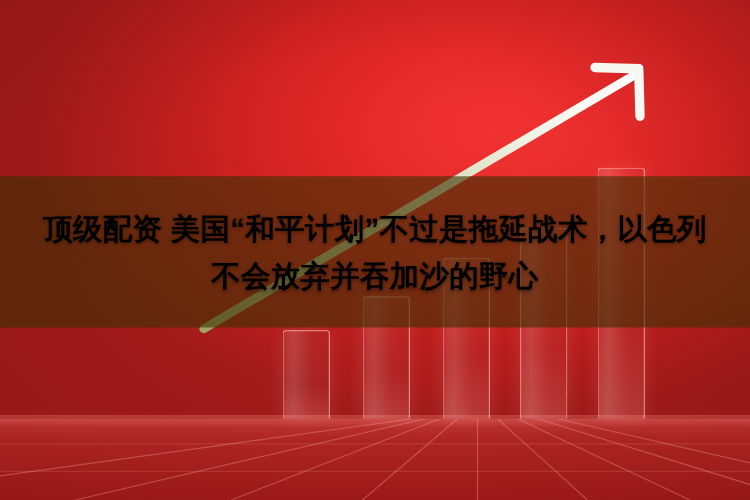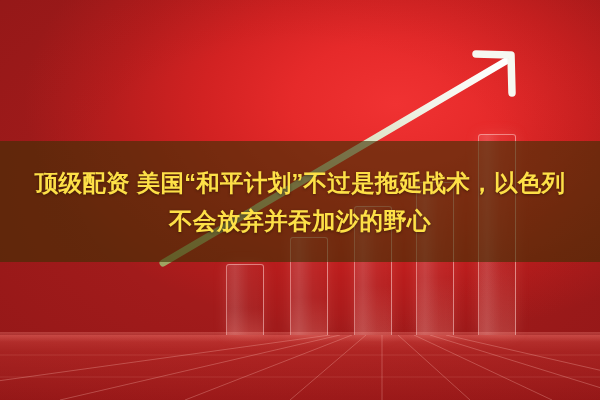--- a/index.html
+++ b/index.html
@@ -102,21 +102,21 @@
     top: 141px;
     height: 121px;
     background: rgba(62,48,4,0.62);
     display: flex;
     align-items: center;
     justify-content: center;
   }
   .title-text {
     width: 540px;
     text-align: center;
-    color: #fde047;
+    color: #000000;
     font-size: 23.5px;
     line-height: 38px;
     font-weight: bold;
     letter-spacing: 0.3px;
     text-shadow: 0 1px 3px rgba(0,0,0,0.40);
     white-space: pre-line;
   }
 </style>
 </head>
 <body>

